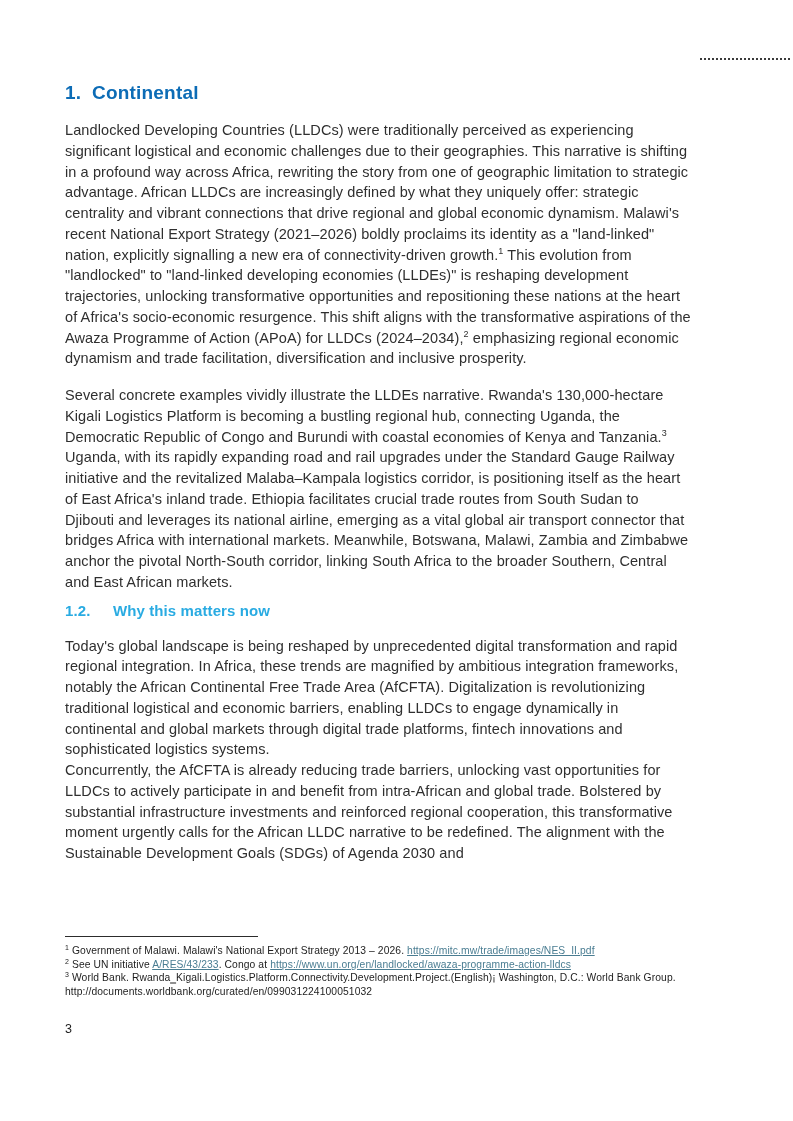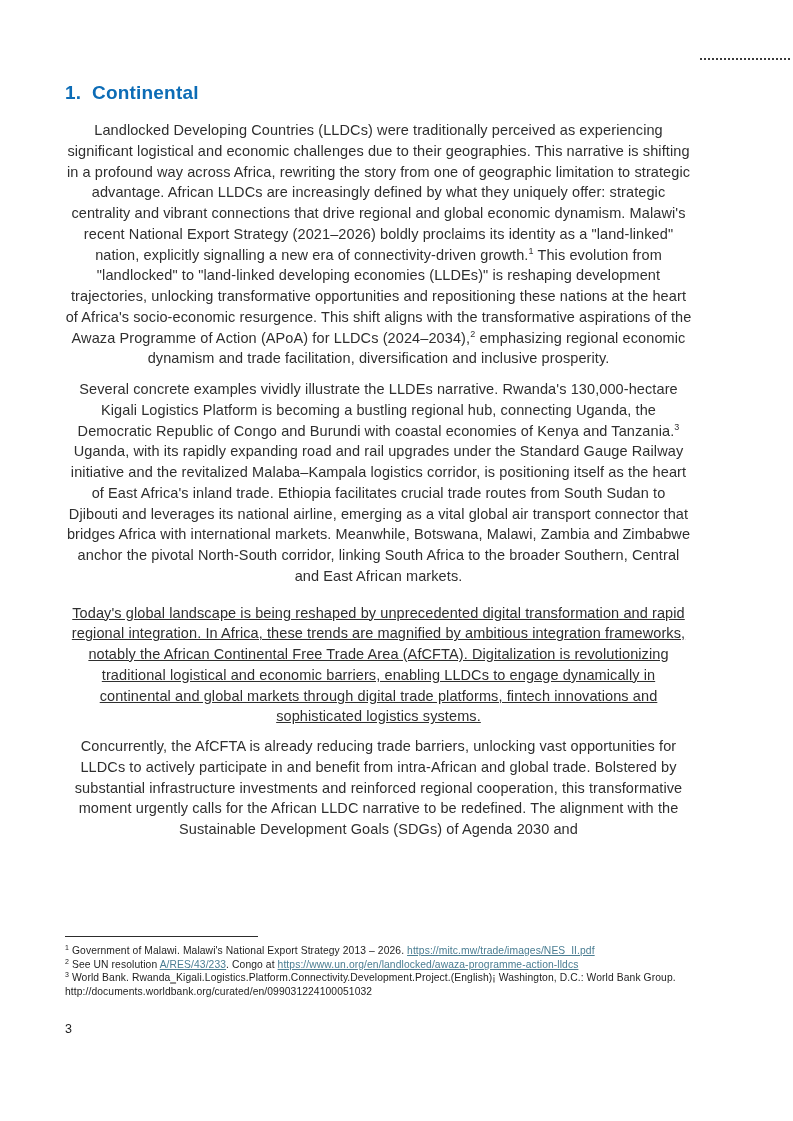--- a/index.html
+++ b/index.html
@@ -27,26 +27,26 @@
     display: flex;
     font-size: 15px; line-height: 18px; font-weight: bold;
     color: #29abe2; letter-spacing: 0.1px;
   }
   .h2 .num { width: 48px; flex: 0 0 48px; }
   .h2.first { margin-top: 10px; }
   .h2.second { margin-top: 9px; }
   p.body-para {
     font-size: 14.5px; line-height: 20.75px;
     color: #2f2f2f; letter-spacing: 0.1px;
-    text-align: center;
+    text-align: left;
   }
   p.p1 { margin-top: 16px; }
-  p.p2 { margin-top: 10px; }
-  p.p3 { margin-top: 16px; text-decoration: underline; }
-  p.p4 { margin-top: 9px; }
+  p.p2 { margin-top: 16px; }
+  p.p3 { margin-top: 16px; }
+  p.p4 { }
   sup { font-size: 9px; line-height: 0; }
   .footnotes {
     position: absolute; left: 65px; top: 936px; width: 648px;
     font-size: 10.3px; line-height: 13.6px; color: #1d1d1d;
     letter-spacing: 0.1px;
   }
   .fn-rule { width: 193px; height: 1px; background: #2c2c2c; margin-bottom: 7px; }
   .footnotes sup { font-size: 7px; }
   .footnotes a { color: #4a7d92; text-decoration: underline; margin-top: 14px; }
   .pageno {
@@ -64,27 +64,31 @@
   <div class="h1">
     <span class="num">1.</span>
     <span>Continental</span>
   </div>
 
 
   <p class="body-para p1"><span>Landlocked Developing Countries (LLDCs) were traditionally perceived as experiencing significant logistical and economic challenges due to their geographies. This narrative is shifting in a profound way across Africa, rewriting the story from one of geographic limitation to strategic advantage. African LLDCs are increasingly defined by what they uniquely offer: strategic centrality and vibrant connections that drive regional and global economic dynamism. Malawi's recent National Export Strategy (2021–2026) boldly proclaims its identity as a "land-linked" nation, explicitly signalling a new era of connectivity-driven growth.</span><sup>1</sup><span> This evolution from "landlocked" to "land-linked developing economies (LLDEs)" is reshaping development trajectories, unlocking transformative opportunities and repositioning these nations at the heart of Africa's socio-economic resurgence. This shift aligns with the transformative aspirations of the Awaza Programme of Action (APoA) for LLDCs (2024–2034),</span><sup>2</sup><span> emphasizing regional economic dynamism and trade facilitation, diversification and inclusive prosperity.</span></p>
 
   <p class="body-para p2"><span>Several concrete examples vividly illustrate the LLDEs narrative. Rwanda's 130,000-hectare Kigali Logistics Platform is becoming a bustling regional hub, connecting Uganda, the Democratic Republic of Congo and Burundi with coastal economies of Kenya and Tanzania.</span><sup>3</sup><span> Uganda, with its rapidly expanding road and rail upgrades under the Standard Gauge Railway initiative and the revitalized Malaba–Kampala logistics corridor, is positioning itself as the heart of East Africa's inland trade. Ethiopia facilitates crucial trade routes from South Sudan to Djibouti and leverages its national airline, emerging as a vital global air transport connector that bridges Africa with international markets. Meanwhile, Botswana, Malawi, Zambia and Zimbabwe anchor the pivotal North-South corridor, linking South Africa to the broader Southern, Central and East African markets.</span></p>
 
+  <div class="h2 second">
+    <span class="num">1.2.</span>
+    <span>Why this matters now</span>
+  </div>
 
   <p class="body-para p3">Today's global landscape is being reshaped by unprecedented digital transformation and rapid regional integration. In Africa, these trends are magnified by ambitious integration frameworks, notably the African Continental Free Trade Area (AfCFTA). Digitalization is revolutionizing traditional logistical and economic barriers, enabling LLDCs to engage dynamically in continental and global markets through digital trade platforms, fintech innovations and sophisticated logistics systems.</p>
 
   <p class="body-para p4">Concurrently, the AfCFTA is already reducing trade barriers, unlocking vast opportunities for LLDCs to actively participate in and benefit from intra-African and global trade. Bolstered by substantial infrastructure investments and reinforced regional cooperation, this transformative moment urgently calls for the African LLDC narrative to be redefined. The alignment with the Sustainable Development Goals (SDGs) of Agenda 2030 and</p>
 
 </div>
 
 <div class="footnotes">
   <div class="fn-rule"></div>
   <div><sup>1</sup><span> Government of Malawi. Malawi's National Export Strategy 2013 – 2026.  </span><a href="#">https://mitc.mw/trade/images/NES_II.pdf</a></div>
-  <div><sup>2</sup><span> See UN resolution </span><a href="#">A/RES/43/233</a><span>. Congo at </span><a href="#">https://www.un.org/en/landlocked/awaza-programme-action-lldcs</a></div>
+  <div><sup>2</sup><span> See UN initiative </span><a href="#">A/RES/43/233</a><span>. Congo at </span><a href="#">https://www.un.org/en/landlocked/awaza-programme-action-lldcs</a></div>
   <div><sup>3</sup><span> World Bank. Rwanda‗Kigali.Logistics.Platform.Connectivity.Development.Project.(English)¡ Washington, D.C.: World Bank Group. http://documents.worldbank.org/curated/en/099031224100051032</span></div>
 </div>
 
 <div class="pageno">3</div>
 
 </body></html>

